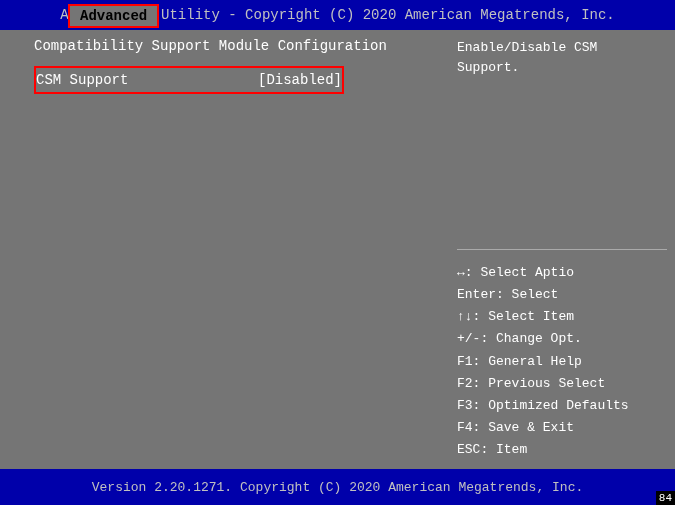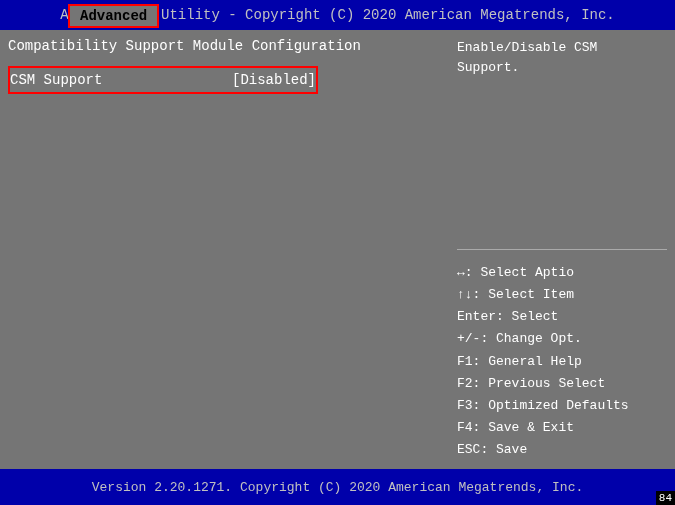--- a/index.html
+++ b/index.html
@@ -64,20 +64,21 @@
       padding: 8px;
       gap: 8px;
     }
 
     
     .left-panel {
       flex: 1;
       display: flex;
       flex-direction: column;
       gap: 8px;
+      margin-left: 26px;
     }
 
     .section-title {
       color: #ffffff;
       font-size: 14px;
       margin-bottom: 4px;
     }
 
     .menu-item {
       display: flex;
@@ -188,28 +189,28 @@
         <span>Enable/Disable CSM</span><br>
         <span>Support.</span>
       </div>
 
       <div class="spacer"></div>
 
       <hr class="divider">
 
       <div class="key-hints">
         <div>↔: Select Aptio</div>
+        <div>Enter: Select</div>
         <div>↑↓: Select Item</div>
-        <div>Enter: Select</div>
         <div>+/-: Change Opt.</div>
         <div>F1: General Help</div>
         <div>F2: Previous Select</div>
         <div>F3: Optimized Defaults</div>
         <div>F4: Save &amp; Exit</div>
-        <div>ESC: Save</div>
+        <div>ESC: Item</div>
       </div>
     </div>
 
   </div>
 
   <div class="footer-bar">
     <span class="footer-version">Version 2.20.1271. Copyright (C) 2020 American Megatrends, Inc.</span>
     <span class="footer-badge">84</span>
   </div>
 

